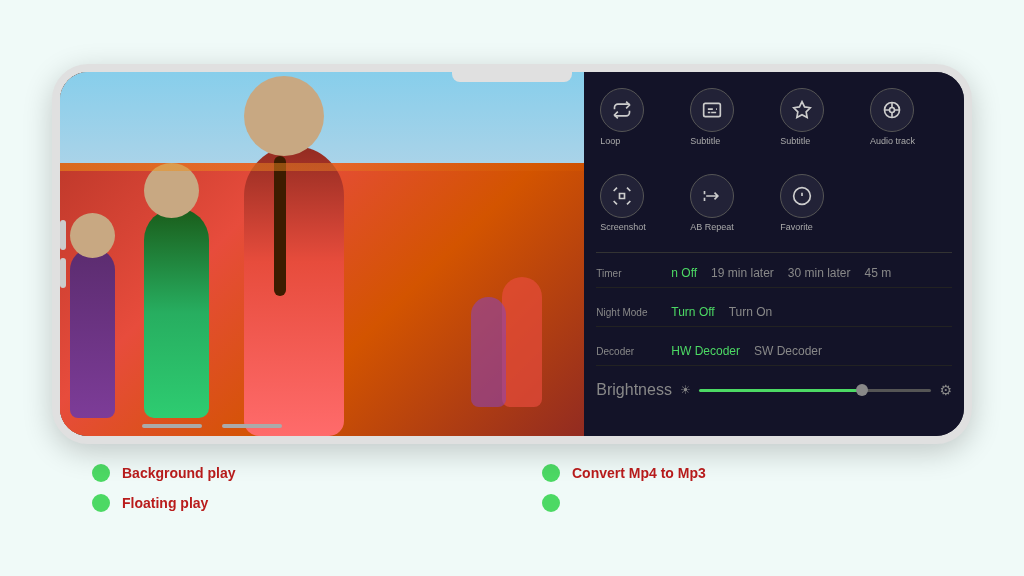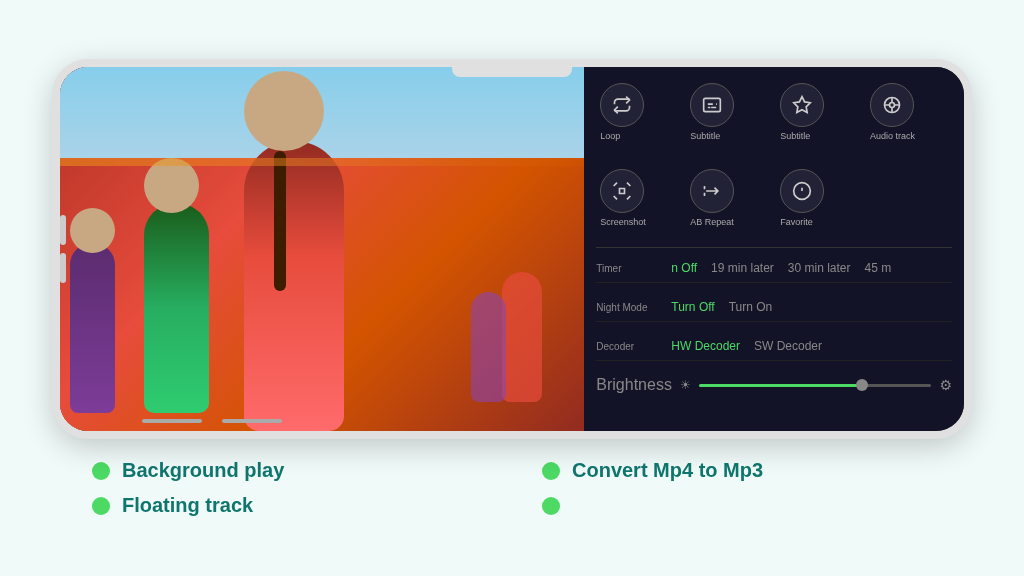--- a/index.html
+++ b/index.html
@@ -246,23 +246,23 @@
 
     .feature-dot {
       width: 18px;
       height: 18px;
       border-radius: 50%;
       background: #4cd964;
       flex-shrink: 0;
     }
 
     .feature-text {
-      font-size: 20px;
+      font-size: 14px;
       font-weight: 700;
-      color: #0f766e;
+      color: #b91c1c;
     }
   </style>
 </head>
 <body>
 
 <div class="main-container">
 
   <div class="phone-mockup">
     <div class="phone-top-bar"></div>
 
@@ -416,20 +416,20 @@
     <div class="feature-item">
       <div class="feature-dot"></div>
       <span class="feature-text">Background play</span>
     </div>
     <div class="feature-item">
       <div class="feature-dot"></div>
       <span class="feature-text">Convert Mp4 to Mp3</span>
     </div>
     <div class="feature-item">
       <div class="feature-dot"></div>
-      <span class="feature-text">Floating track</span>
+      <span class="feature-text">Floating play</span>
     </div>
     <div class="feature-item">
       <div class="feature-dot"></div>
     </div>
   </div>
 
 </div>
 
 </body></html>

